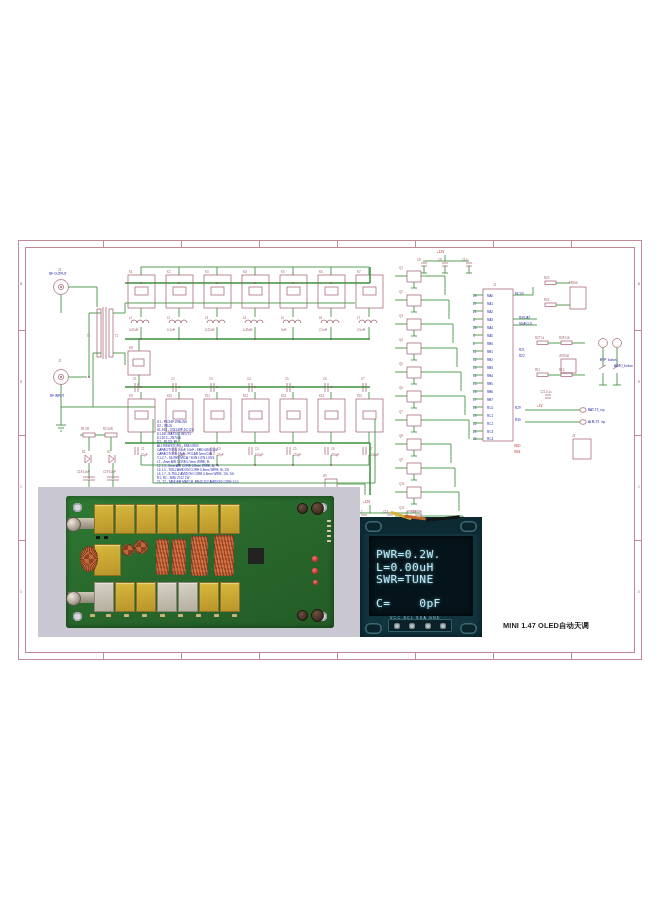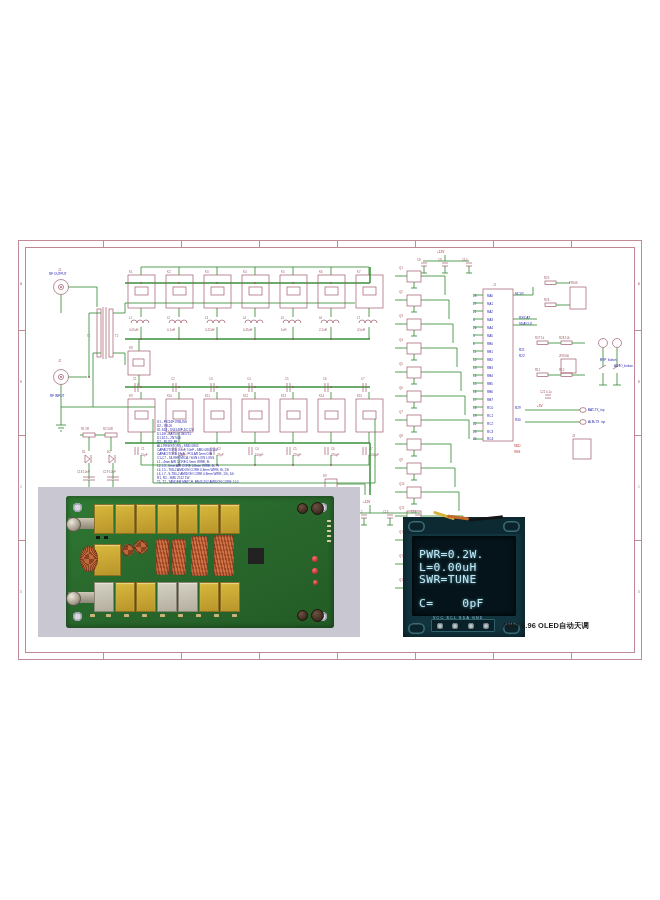--- a/index.html
+++ b/index.html
@@ -45,21 +45,21 @@
   .pad{position:absolute;background:#d8cfa8;border-radius:.5px;}
   .hole{position:absolute;border-radius:50%;background:#d8d6de;
         box-shadow:inset 0 0 0 1.4px #9aa0a8;}
   .smd{position:absolute;background:#cdb37a;border-radius:.4px;}
   .smdk{position:absolute;background:#151515;border-radius:.4px;}
   .red-led{position:absolute;border-radius:50%;background:radial-gradient(circle at 35% 30%,#ff7070,#9d1414);}
 
   
   #oled{position:absolute;left:360px;top:517px;width:122px;height:120px;
         background:#11343e;border-radius:0;
-        box-shadow:inset 0 0 8px rgba(0,0,0,.6);margin-left:43px;}
+        box-shadow:inset 0 0 8px rgba(0,0,0,.6);}
   .oled-top{position:absolute;left:0;top:0;width:100%;height:17px;background:#0d2a33;border-radius:4px 4px 0 0;}
   .wire{position:absolute;height:3px;border-radius:2px;}
   .oled-mount{position:absolute;width:17px;height:11px;border-radius:6px;
               background:#0b242c;box-shadow:inset 0 0 0 1.6px #3c6b77;}
   .oled-glass{position:absolute;left:9px;top:19px;width:104px;height:80px;
               background:#05141a;border-radius:2px;
               box-shadow:inset 0 0 6px #000;}
   .oled-text{position:absolute;left:7px;top:13px;color:#bfe9f5;
              font-family:"DejaVu Sans Mono",monospace;font-size:11.3px;
              line-height:12.6px;letter-spacing:.4px;white-space:pre;
@@ -839,13 +839,13 @@
   </div>
   <div class="oled-lbl">VCC  SCL  SDA  GND</div>
   <div class="oled-pins">
     <i></i>
     <i></i>
     <i></i>
     <i></i>
   </div>
 </div>
 
-<div id="caption">MINI 0.96 OLED自动天调</div>
+<div id="caption">MINI 1.47 OLED自动天调</div>
 
 </body></html>

